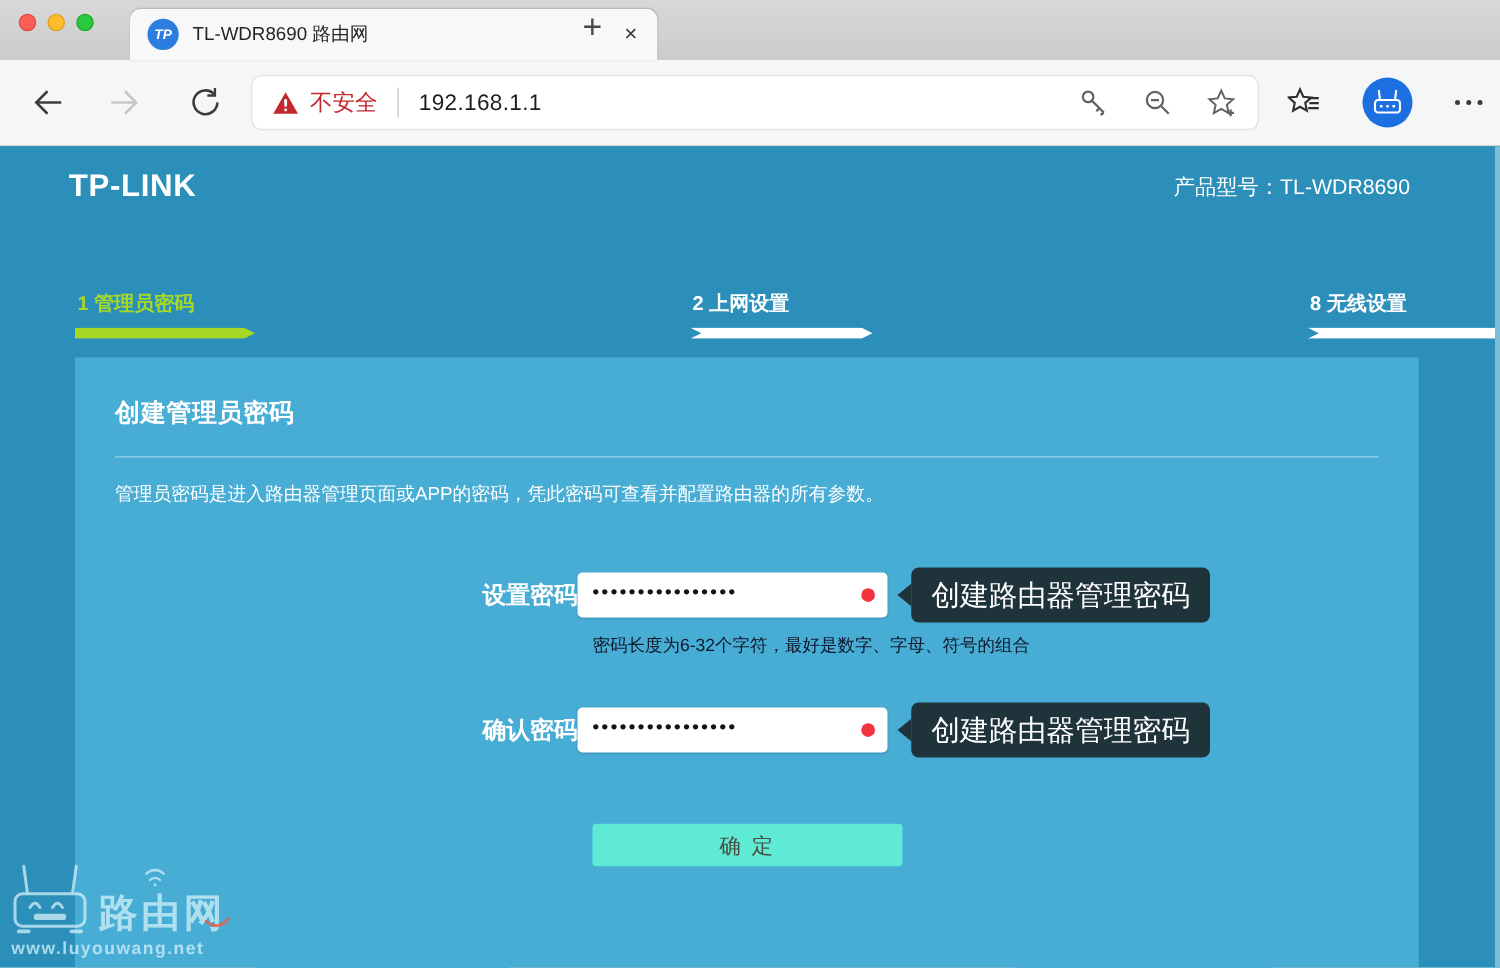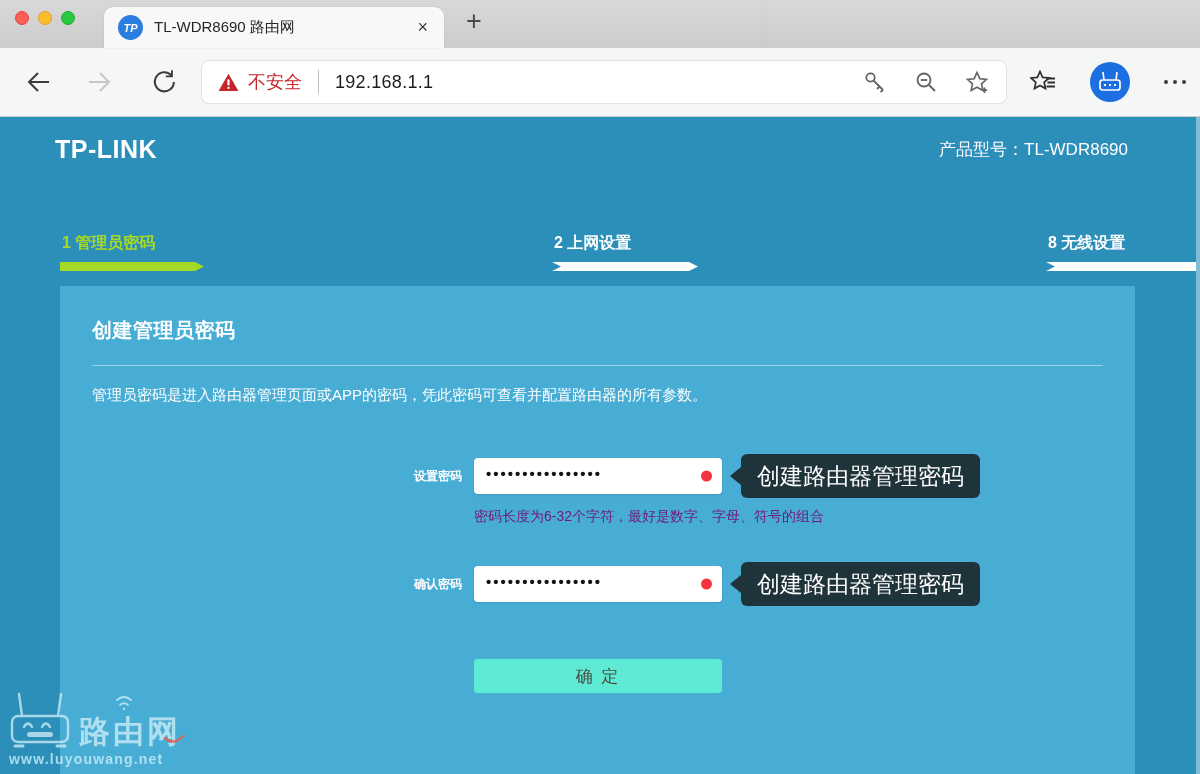--- a/index.html
+++ b/index.html
@@ -8,21 +8,21 @@
 
   .browser { width:1200px; height:774px; display:flex; flex-direction:column; background:#2b8fb9; }
 
   
   .tabbar { height:48px; background:linear-gradient(#d8d8d8,#cccccc); position:relative; flex:none; }
   .traffic { position:absolute; left:15px; top:11px; display:flex; gap:9px; }
   .light { width:14px; height:14px; border-radius:50%; }
   .light.red { background:#fc5f57; border:0.5px solid #e0443e; }
   .light.yellow { background:#fdbc2e; border:0.5px solid #dfa023; }
   .light.green { background:#28c840; border:0.5px solid #1eab2c; }
-  .tab { position:absolute; left:104px; top:7px; width:340px; height:41px; background:#f8f8f9;
+  .tab { position:absolute; left:104px; top:7px; width:422px; height:41px; background:#f8f8f9;
          border-radius:9px 9px 0 0; display:flex; align-items:center; padding:0 14px;
          box-shadow:0 0 1px rgba(0,0,0,.25); }
   .favicon { width:25px; height:25px; border-radius:50%; background:#2b7de0; color:#fff;
              font-size:11px; font-weight:bold; font-style:italic; display:flex;
              align-items:center; justify-content:center; flex:none; }
   .tab-title { margin-left:11px; font-size:15px; color:#262626; flex:1; white-space:nowrap;
                overflow:hidden; }
   .tab-close { font-size:18px; color:#3c3c3c; padding:0 2px; cursor:default; }
   .newtab { position:absolute; left:466px; top:6px; font-size:27px; font-weight:300; color:#4a4a4a; }
 
@@ -69,35 +69,35 @@
 
   .panel { position:absolute; left:60px; right:65px; top:169px; bottom:0;
            background:#47add5; padding:31px 32px 0 32px; }
   .panel-title { color:#fff; font-size:20px; font-weight:bold; letter-spacing:.5px; }
   .panel-divider { margin-top:21px; border-top:1px solid rgba(255,255,255,.45); }
   .panel-desc { margin-top:20px; color:#fff; font-size:15px; }
 
   .form-row { display:flex; align-items:center; position:relative; }
   .row1 { margin-top:49px; }
   .row2 { margin-top:36px; }
-  .field-label { width:370px; text-align:right; margin-right:12px; color:#fff;
-                 font-size:12px; font-weight:bold; flex:none; }
+  .field-label { width:370px; text-align:right; color:#fff;
+                 font-size:19px; font-weight:bold; flex:none; }
   .pw-input { width:248px; height:36px; background:#fff; border-radius:4px; position:relative;
               display:flex; align-items:center; padding:0 12px; flex:none;
               box-shadow:0 1px 2px rgba(0,0,0,.12); }
   .pw-dots { font-size:15px; font-weight:bold; letter-spacing:2px; color:#141414; line-height:1;
              margin-top:-6px; overflow:hidden; white-space:nowrap; max-width:200px; }
   .pw-indicator { position:absolute; right:10px; top:50%; transform:translateY(-50%);
                   width:11px; height:11px; border-radius:50%; background:#f4333e; }
   .tooltip { display:flex; align-items:center; margin-left:8px; }
   .tooltip-arrow { width:0; height:0; border-top:9px solid transparent; border-bottom:9px solid transparent;
                    border-right:11px solid rgba(28,40,46,.92); }
   .tooltip-box { background:rgba(28,40,46,.92); border-radius:6px; height:44px; line-height:44px;
                  padding:0 16px; font-size:23px; color:#fff; white-space:nowrap; }
-  .pw-hint { margin:10px 0 16px 382px; color:#701a75; font-size:14px; }
+  .pw-hint { margin:10px 0 16px 382px; color:#0f172a; font-size:14px; }
   .submit-btn { display:block; margin:53px 0 0 382px; width:248px; height:34px; background:#5eead4;
                 border:none; border-radius:3px; font-size:17px; color:#4c4c40;
                 font-family:inherit; letter-spacing:2px; }
 
   .scroll-strip { position:absolute; right:0; top:0; bottom:0; width:4px;
                   background:rgba(255,255,255,.4); }
 
   .watermark { position:absolute; left:5px; bottom:2px; }
 </style>
 </head>

